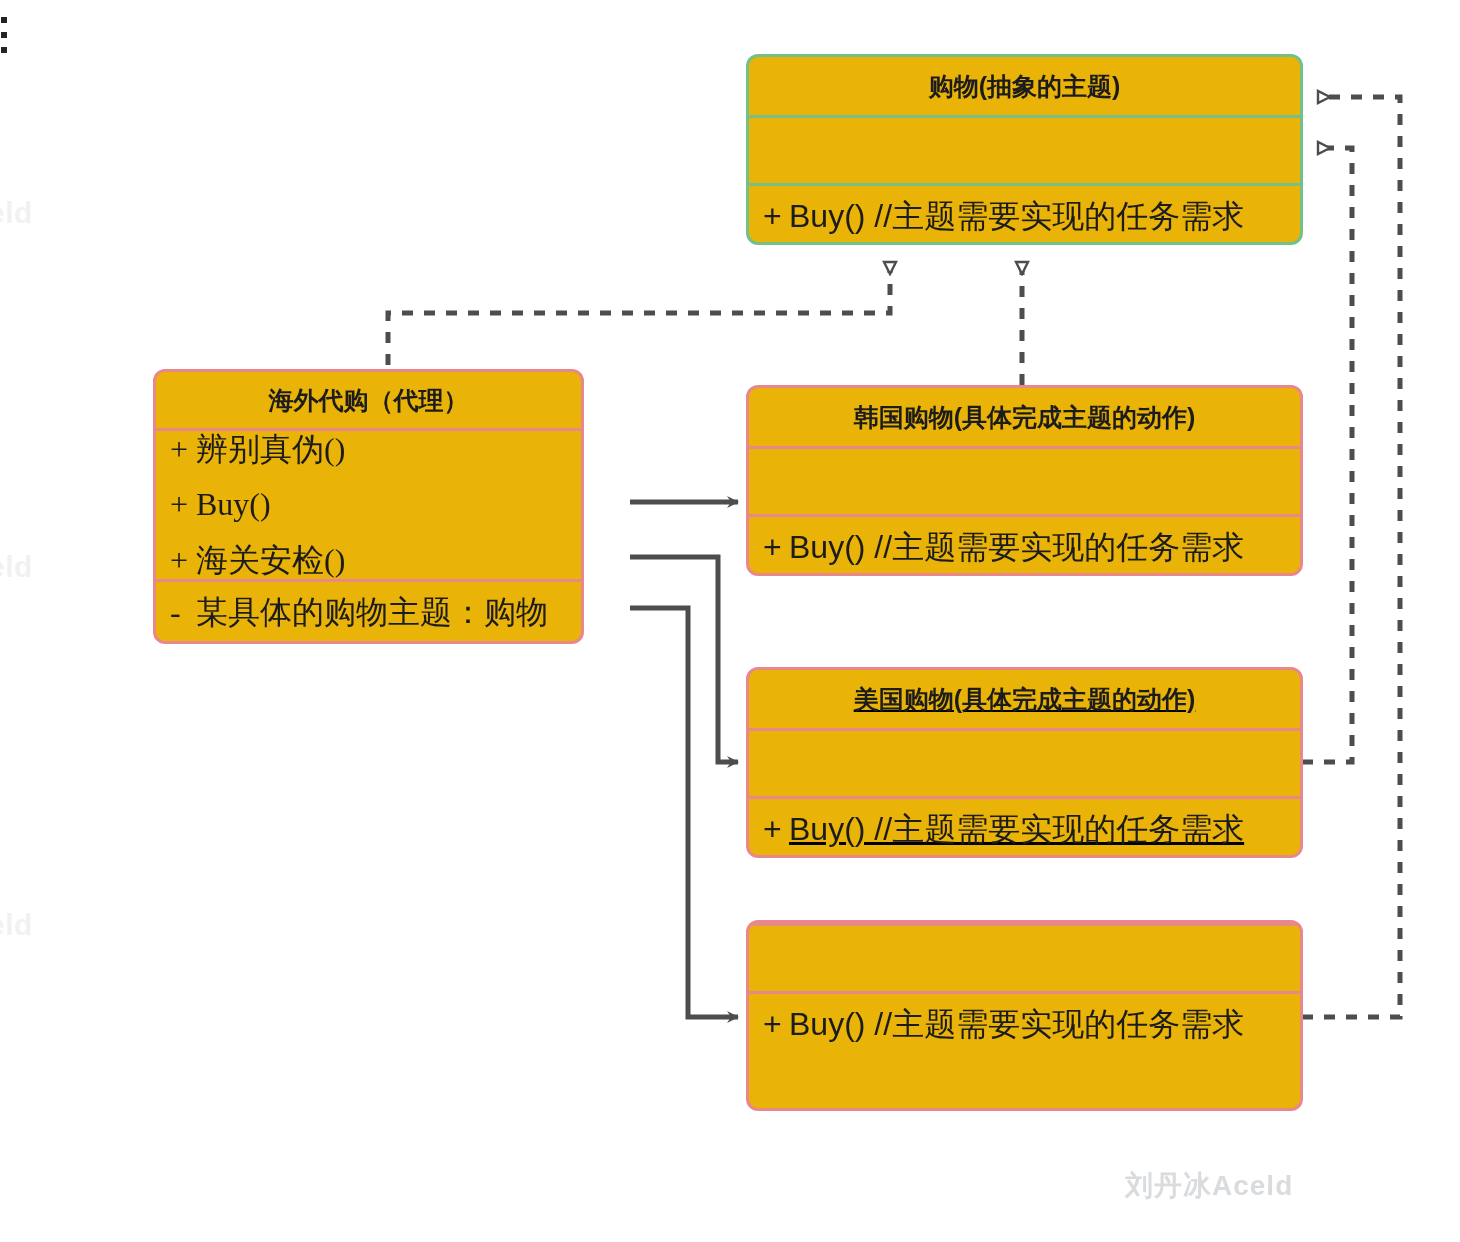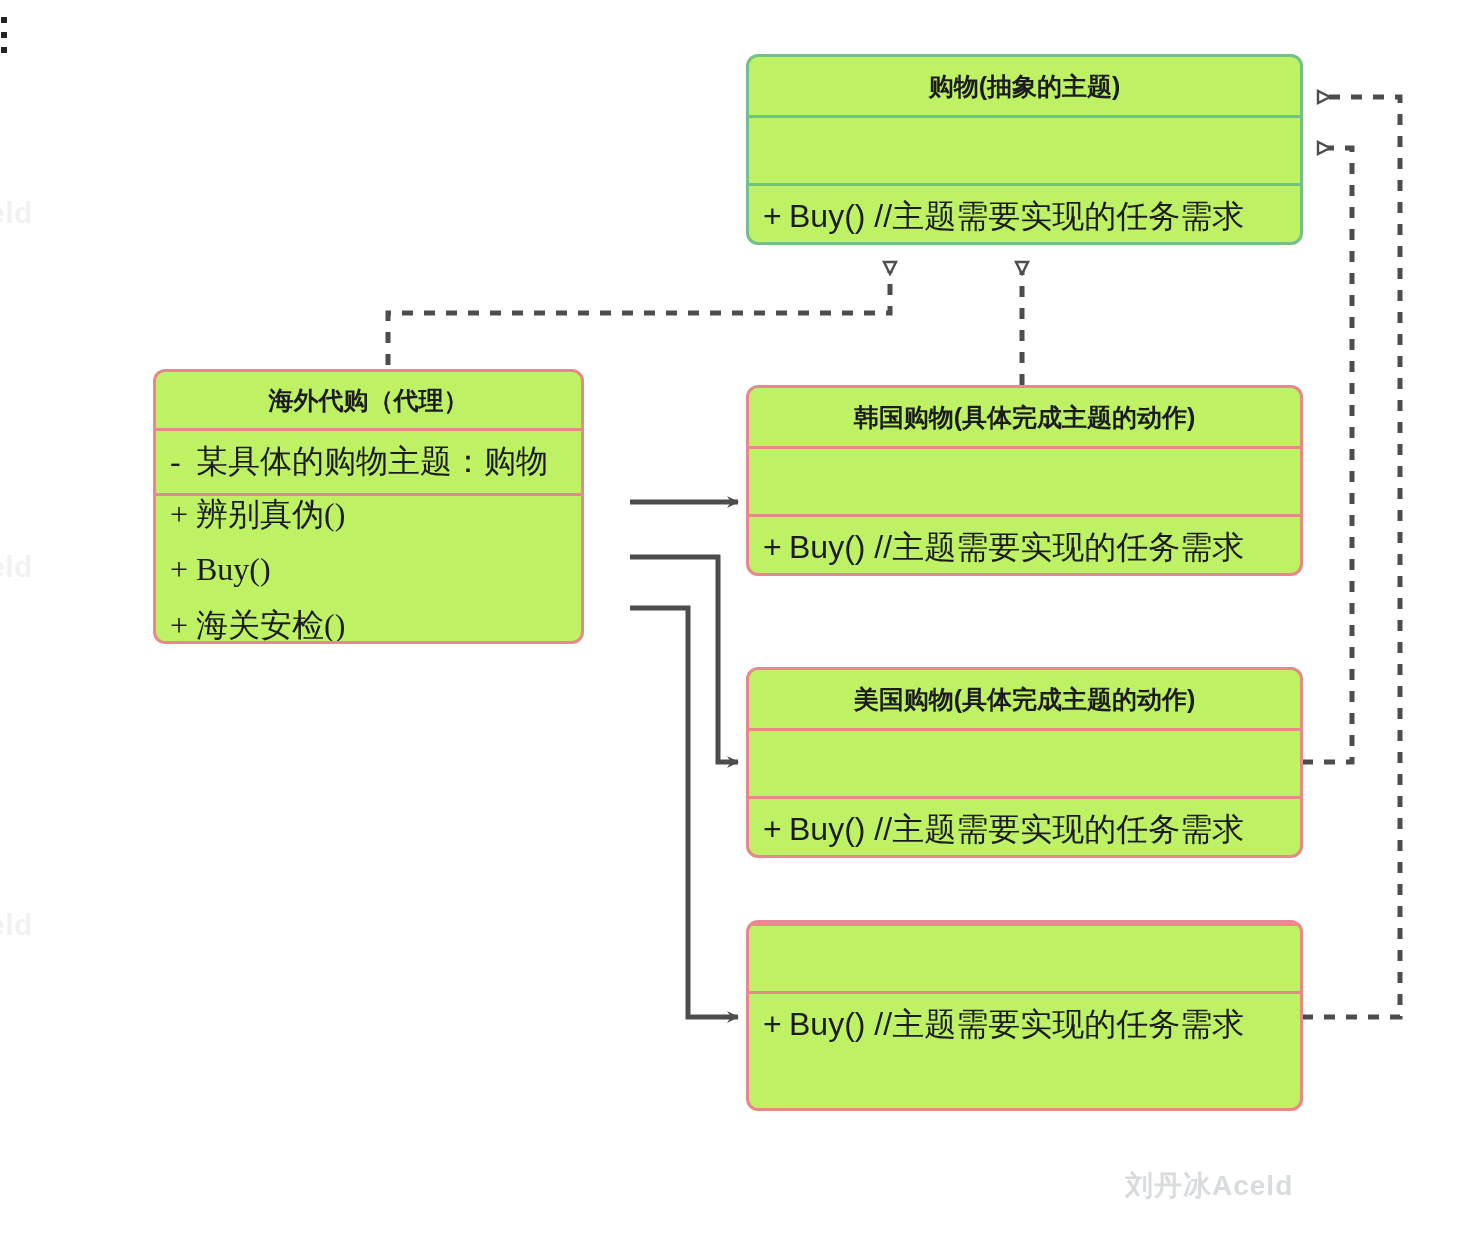--- a/index.html
+++ b/index.html
@@ -59,21 +59,21 @@
     background: #242424;
     margin-bottom: 9px;
   }
 
   
   .uml-box {
     position: absolute;
     box-sizing: border-box;
     border: 3px solid #e8888a;
     border-radius: 12px;
-    background: #bef264;
+    background: #eab308;
     overflow: hidden;
   }
   .uml-box.green { border-color: #73c088; }
 
   .uml-title {
     box-sizing: border-box;
     width: 100%;
     text-align: center;
     font-weight: bold;
     color: #1c1c1c;
@@ -177,49 +177,49 @@
     <div class="uml-sec" style="height:68px;"></div>
     <div class="uml-sec" style="height:65px;">
       <div class="uml-row">
         <span class="vis">+</span><span>Buy()  //主题需要实现的任务需求</span>
       </div>
     </div>
   </div>
 
   <div class="uml-box" style="left:153px; top:369px; width:431px; height:275px;font-family:Liberation Serif, serif;">
     <div class="uml-title" style="height:56px;">海外代购（代理）</div>
+    <div class="uml-sec" style="height:151px;">
+      <div class="uml-row">
+        <span class="vis">+</span><span>辨别真伪()</span>
+      </div>
+      <div class="uml-row">
+        <span class="vis">+</span><span>Buy()</span>
+      </div>
+      <div class="uml-row">
+        <span class="vis">+</span><span>海关安检()</span>
+      </div>
+    </div>
     <div class="uml-sec" style="height:65px;">
       <div class="uml-row">
         <span class="vis">-</span><span>某具体的购物主题：购物</span>
-      </div>
-    </div>
-    <div class="uml-sec" style="height:151px;">
-      <div class="uml-row">
-        <span class="vis">+</span><span>辨别真伪()</span>
-      </div>
-      <div class="uml-row">
-        <span class="vis">+</span><span>Buy()</span>
-      </div>
-      <div class="uml-row">
-        <span class="vis">+</span><span>海关安检()</span>
       </div>
     </div>
   </div>
 
   <div class="uml-box" style="left:746px; top:385px; width:557px; height:191px;">
     <div class="uml-title" style="height:58px;">韩国购物(具体完成主题的动作)</div>
     <div class="uml-sec" style="height:68px;"></div>
     <div class="uml-sec" style="height:65px;">
       <div class="uml-row">
         <span class="vis">+</span><span>Buy()  //主题需要实现的任务需求</span>
       </div>
     </div>
   </div>
 
-  <div class="uml-box" style="left:746px; top:667px; width:557px; height:191px;">
+  <div class="uml-box" style="left:746px; top:667px; width:557px; height:191px;text-decoration:underline;">
     <div class="uml-title" style="height:58px;">美国购物(具体完成主题的动作)</div>
     <div class="uml-sec" style="height:68px;"></div>
     <div class="uml-sec" style="height:65px;">
       <div class="uml-row">
         <span class="vis">+</span><span>Buy()  //主题需要实现的任务需求</span>
       </div>
     </div>
   </div>
 
   <div class="uml-box" style="left:746px; top:920px; width:557px; height:191px;">

